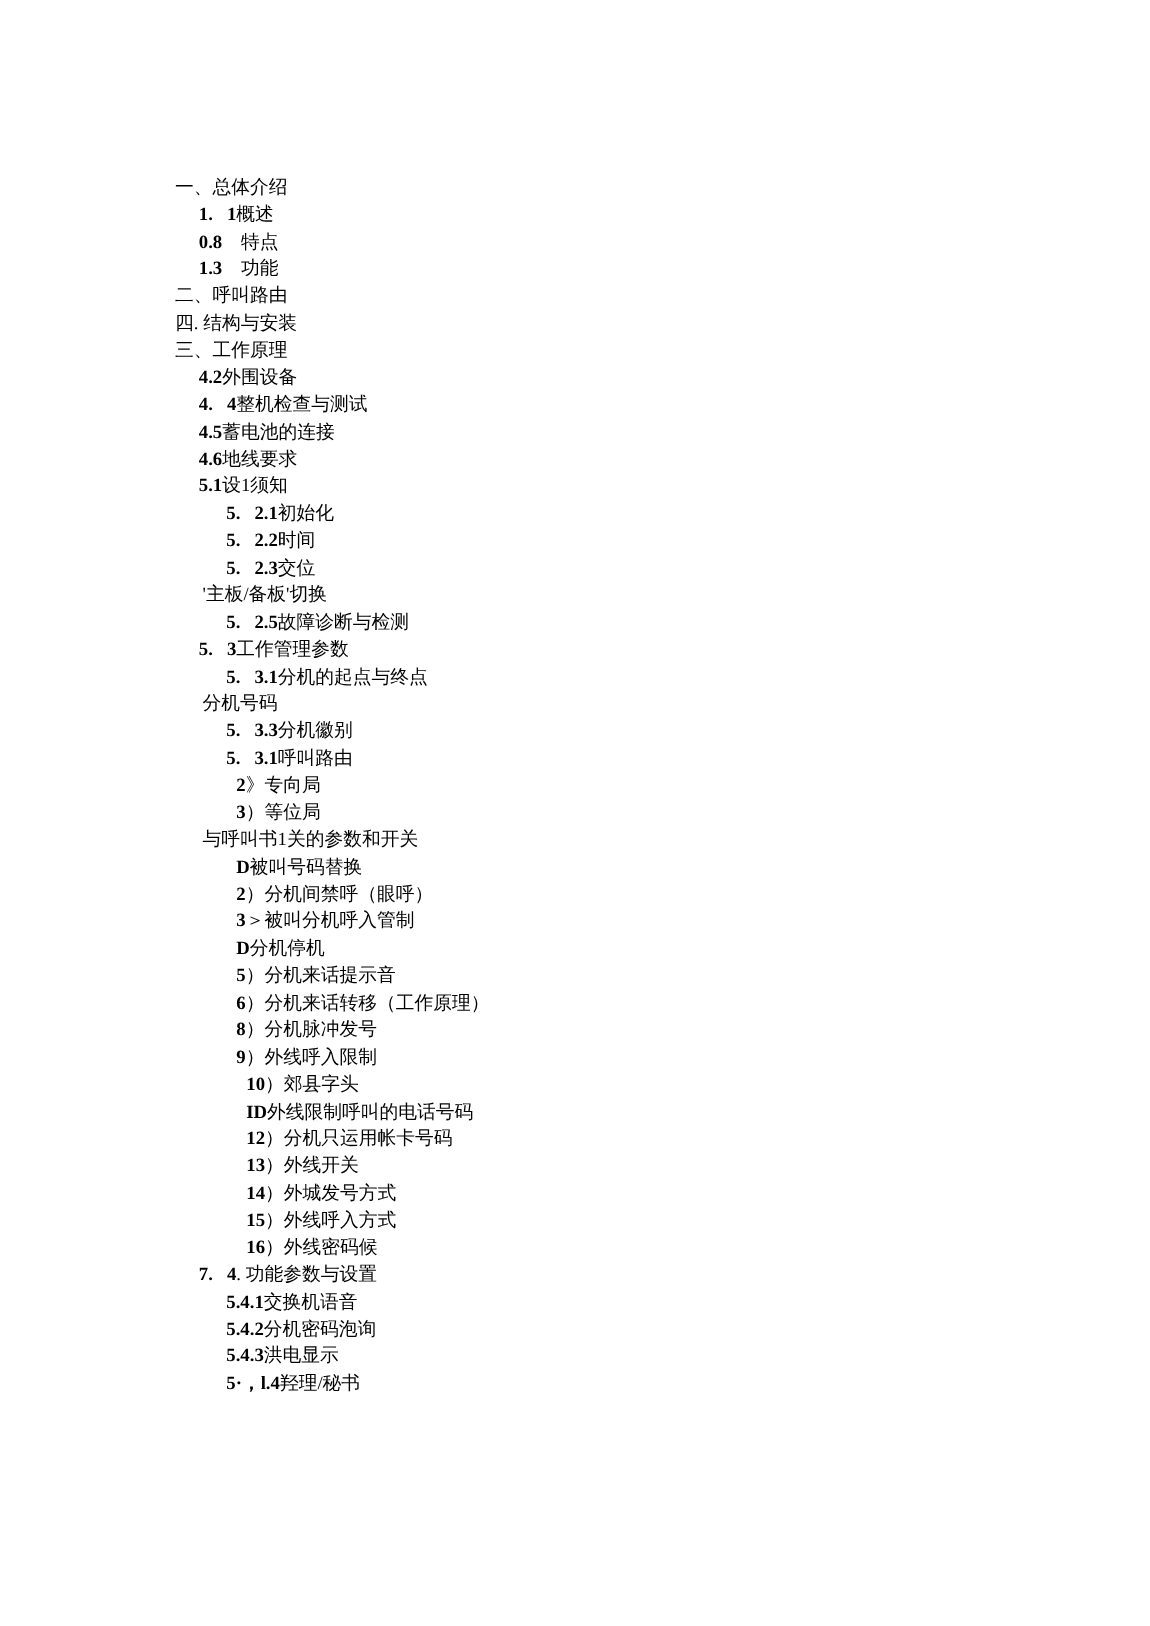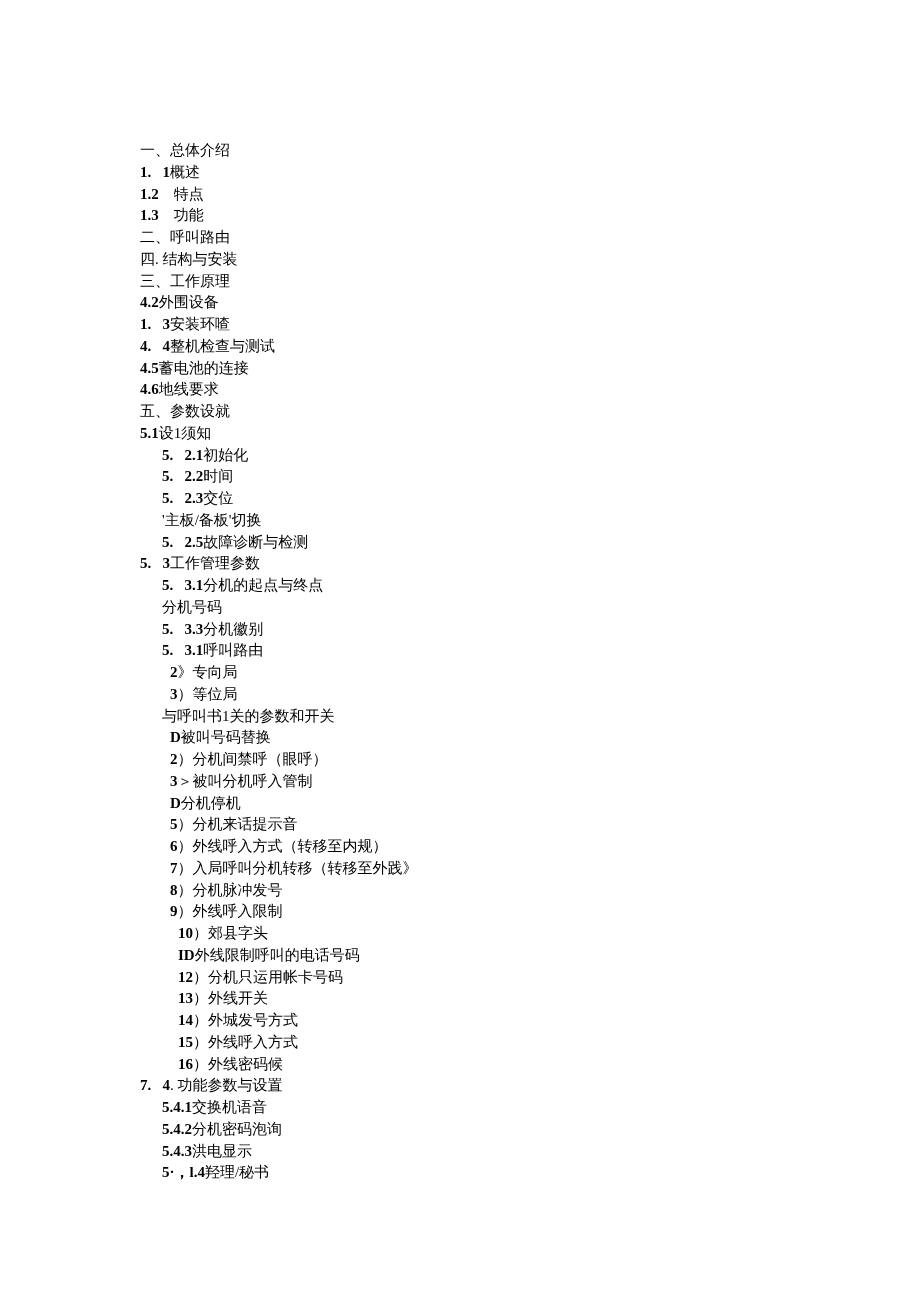--- a/index.html
+++ b/index.html
@@ -14,64 +14,61 @@
   .page {
     width: 908px;
     min-height: 1301px;
     padding-top: 140px;
     padding-left: 140px;
     box-sizing: border-box;
   }
   .line {
     white-space: pre;
   }
-  .b { font-weight: bold; }
+  .b { font-weight: bold; margin-left: 19px; }
   .ind1 { padding-left: 22px; }
   .ind2 { padding-left: 30px; }
   .ind3 { padding-left: 38px; font-family: Liberation Serif, serif; }
 </style>
 </head>
 <body>
 
 <div class="page">
   <div id="content">
       <div class="line "><span>一、总体介绍</span></div>
       <div class="line "><span class="b">1.   1</span><span>概述</span></div>
-      <div class="line "><span class="b">1.2</span><span>    特点</span></div>
+      <div class="line "><span class="b">0.8</span><span>    特点</span></div>
       <div class="line "><span class="b">1.3</span><span>    功能</span></div>
       <div class="line "><span>二、呼叫路由</span></div>
       <div class="line "><span>四. 结构与安装</span></div>
       <div class="line "><span>三、工作原理</span></div>
       <div class="line "><span class="b">4.2</span><span>外围设备</span></div>
-      <div class="line "><span class="b">1.   3</span><span>安装环喳</span></div>
       <div class="line "><span class="b">4.   4</span><span>整机检查与测试</span></div>
       <div class="line "><span class="b">4.5</span><span>蓄电池的连接</span></div>
       <div class="line "><span class="b">4.6</span><span>地线要求</span></div>
-      <div class="line "><span>五、参数设就</span></div>
       <div class="line "><span class="b">5.1</span><span>设1须知</span></div>
       <div class="line ind1"><span class="b">5.   2.1</span><span>初始化</span></div>
       <div class="line ind1"><span class="b">5.   2.2</span><span>时间</span></div>
       <div class="line ind1"><span class="b">5.   2.3</span><span>交位</span></div>
       <div class="line ind1"><span>'主板/备板'切换</span></div>
       <div class="line ind1"><span class="b">5.   2.5</span><span>故障诊断与检测</span></div>
       <div class="line "><span class="b">5.   3</span><span>工作管理参数</span></div>
       <div class="line ind1"><span class="b">5.   3.1</span><span>分机的起点与终点</span></div>
       <div class="line ind1"><span>分机号码</span></div>
       <div class="line ind1"><span class="b">5.   3.3</span><span>分机徽别</span></div>
       <div class="line ind1"><span class="b">5.   3.1</span><span>呼叫路由</span></div>
       <div class="line ind2"><span class="b">2</span><span>》专向局</span></div>
       <div class="line ind2"><span class="b">3</span><span>）等位局</span></div>
       <div class="line ind1"><span>与呼叫书1关的参数和开关</span></div>
       <div class="line ind2"><span class="b">D</span><span>被叫号码替换</span></div>
       <div class="line ind2"><span class="b">2</span><span>）分机间禁呼（眼呼）</span></div>
       <div class="line ind2"><span class="b">3</span><span>＞被叫分机呼入管制</span></div>
       <div class="line ind2"><span class="b">D</span><span>分机停机</span></div>
       <div class="line ind2"><span class="b">5</span><span>）分机来话提示音</span></div>
-      <div class="line ind2"><span class="b">6</span><span>）外线呼入方式（转移至内规）</span></div>
-      <div class="line ind2"><span class="b">7</span><span>）入局呼叫分机转移（转移至外践》</span></div>
+      <div class="line ind2"><span class="b">6</span><span>）分机来话转移（工作原理）</span></div>
       <div class="line ind2"><span class="b">8</span><span>）分机脉冲发号</span></div>
       <div class="line ind2"><span class="b">9</span><span>）外线呼入限制</span></div>
       <div class="line ind3"><span class="b">10</span><span>）郊县字头</span></div>
       <div class="line ind3"><span class="b">ID</span><span>外线限制呼叫的电话号码</span></div>
       <div class="line ind3"><span class="b">12</span><span>）分机只运用帐卡号码</span></div>
       <div class="line ind3"><span class="b">13</span><span>）外线开关</span></div>
       <div class="line ind3"><span class="b">14</span><span>）外城发号方式</span></div>
       <div class="line ind3"><span class="b">15</span><span>）外线呼入方式</span></div>
       <div class="line ind3"><span class="b">16</span><span>）外线密码候</span></div>
       <div class="line "><span class="b">7.   4</span><span>. 功能参数与设置</span></div>

